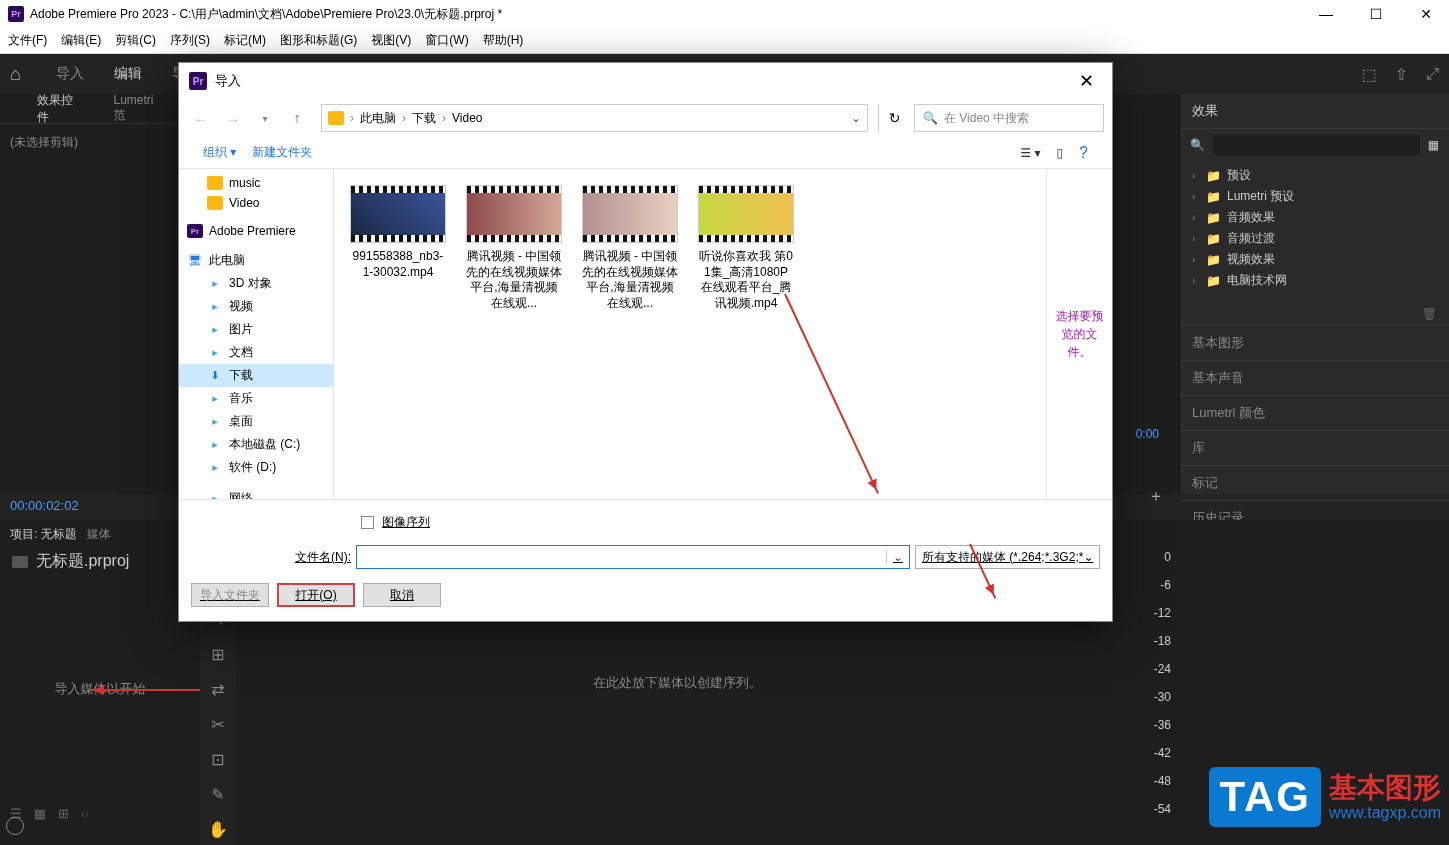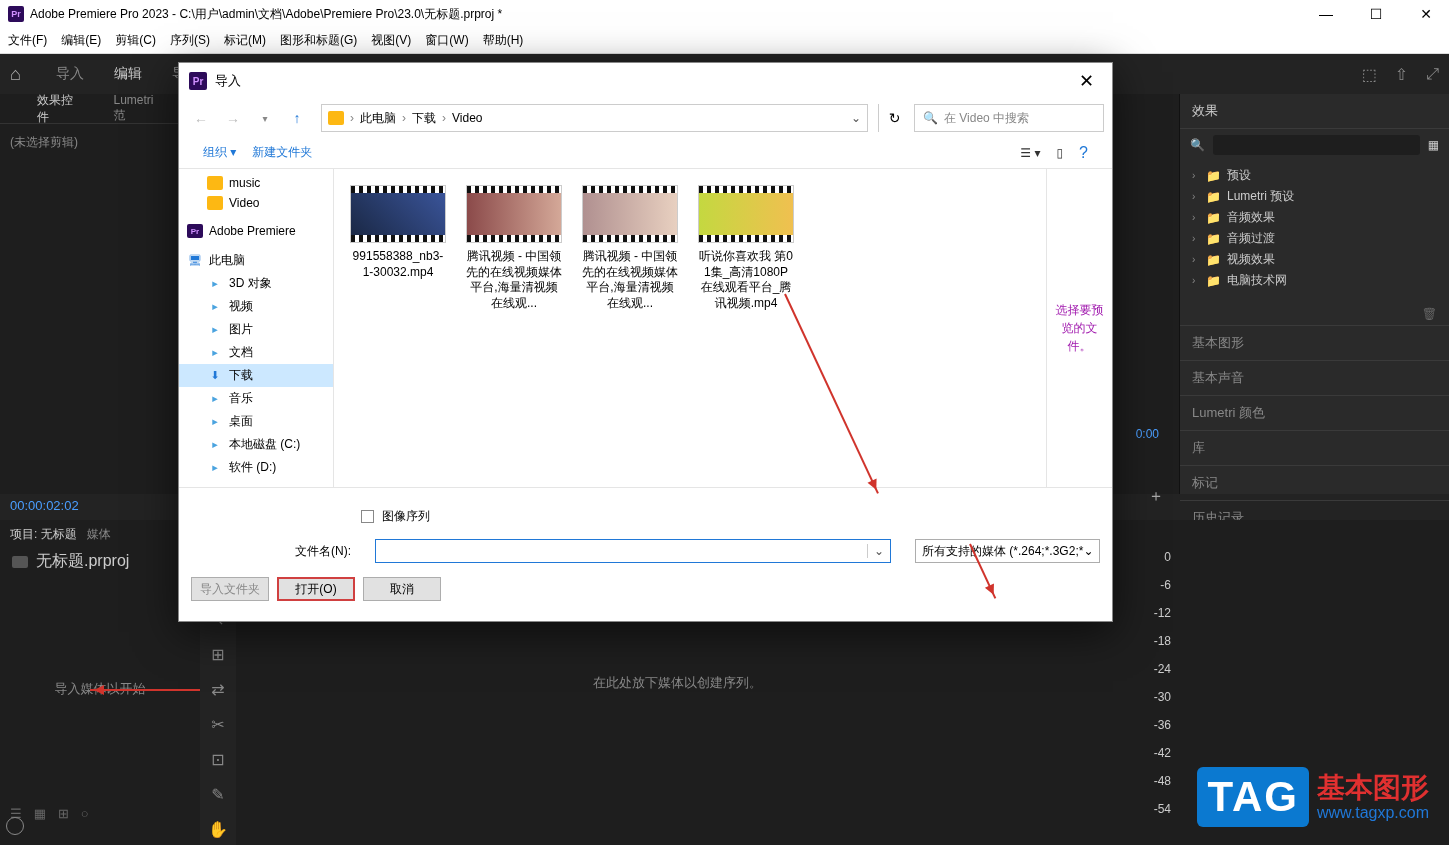--- a/index.html
+++ b/index.html
@@ -114,41 +114,41 @@
   .thumb::after { bottom: 0; }
   .thumb .img { position: absolute; top: 7px; bottom: 7px; left: 0; right: 0; }
   .thumb1 .img { background: linear-gradient(45deg, #1a2845, #3a5499); }
   .thumb2 .img { background: linear-gradient(90deg, #8b4a4a, #d4a898); }
   .thumb3 .img { background: linear-gradient(90deg, #b09090, #e8d0c0); }
   .thumb4 .img { background: linear-gradient(90deg, #c4d840, #f0c050); }
   .file-name { word-break: break-all; line-height: 1.3; }
   
   .preview-pane { width: 66px; border-left: 1px solid #e5e5e5; display: flex; align-items: center; justify-content: center; text-align: center; font-size: 12px; color: #a21caf; padding: 8px; line-height: 1.5; }
 
-  .dialog-footer { border-top: 1px solid #e5e5e5; padding: 16px 12px; background: #fff; }
+  .dialog-footer { border-top: 1px solid #e5e5e5; padding: 10px 12px; background: #fff; text-decoration: underline; }
   .footer-row1 { display: flex; align-items: center; gap: 8px; padding: 4px 0; font-size: 12px; }
   .footer-row1 .chk { width: 13px; height: 13px; border: 1px solid #888; margin-left: 170px; }
-  .footer-row2 { display: flex; align-items: center; gap: 24px; padding: 10px 0; font-size: 12px; }
+  .footer-row2 { display: flex; align-items: center; gap: 5px; padding: 10px 0; font-size: 12px; }
   .footer-row2 .lbl { width: 160px; text-align: right; }
   .footer-row2 .combo-input { flex: 1; height: 24px; border: 1px solid #2078d7; padding: 0 6px; display: flex; align-items: center; }
   .footer-row2 .combo-input input { border: none; flex: 1; outline: none; font-size: 12px; }
   .footer-row2 .combo-input .drop { color: #555; padding-left: 6px; border-left: 1px solid #ccc; }
   .footer-row2 .filter { width: 185px; height: 24px; border: 1px solid #adadad; display: flex; align-items: center; padding: 0 6px; font-size: 12px; white-space: nowrap; overflow: hidden; }
   .footer-row2 .filter .drop { margin-left: auto; }
   .footer-row3 { display: flex; justify-content: flex-start; gap: 8px; padding: 4px 0; }
   .btn { width: 78px; height: 24px; border: 1px solid #adadad; background: #e1e1e1; font-size: 12px; display: flex; align-items: center; justify-content: center; }
   .btn.disabled { color: #888; }
   .btn.primary { border: 2px solid #d04040; }
   
   
   .arrow-line { position: absolute; background: #d0342c; height: 2px; transform-origin: left center; }
   .arrow-line::after { content: ''; position: absolute; right: -1px; top: -4px; border: 5px solid transparent; border-left: 10px solid #d0342c; }
   
   
-  .watermark { position: absolute; right: 20px; bottom: 18px; display: flex; align-items: center; gap: 8px; }
+  .watermark { position: absolute; right: 8px; bottom: 18px; display: flex; align-items: center; gap: 8px; }
   .watermark .box { background: #0b79d0; color: #fff; font-weight: 900; font-size: 42px; padding: 6px 10px; border-radius: 6px; letter-spacing: 2px; font-family: Arial; }
   .watermark .txt { color: #e03030; font-weight: bold; font-size: 28px; line-height: 1.1; }
   .watermark .txt .url { display: block; color: #2078d7; font-size: 16px; font-weight: normal; }
   
 </style>
 </head>
 <body>
 
 <div class="title-bar">
   <div class="pr-icon">Pr</div>

